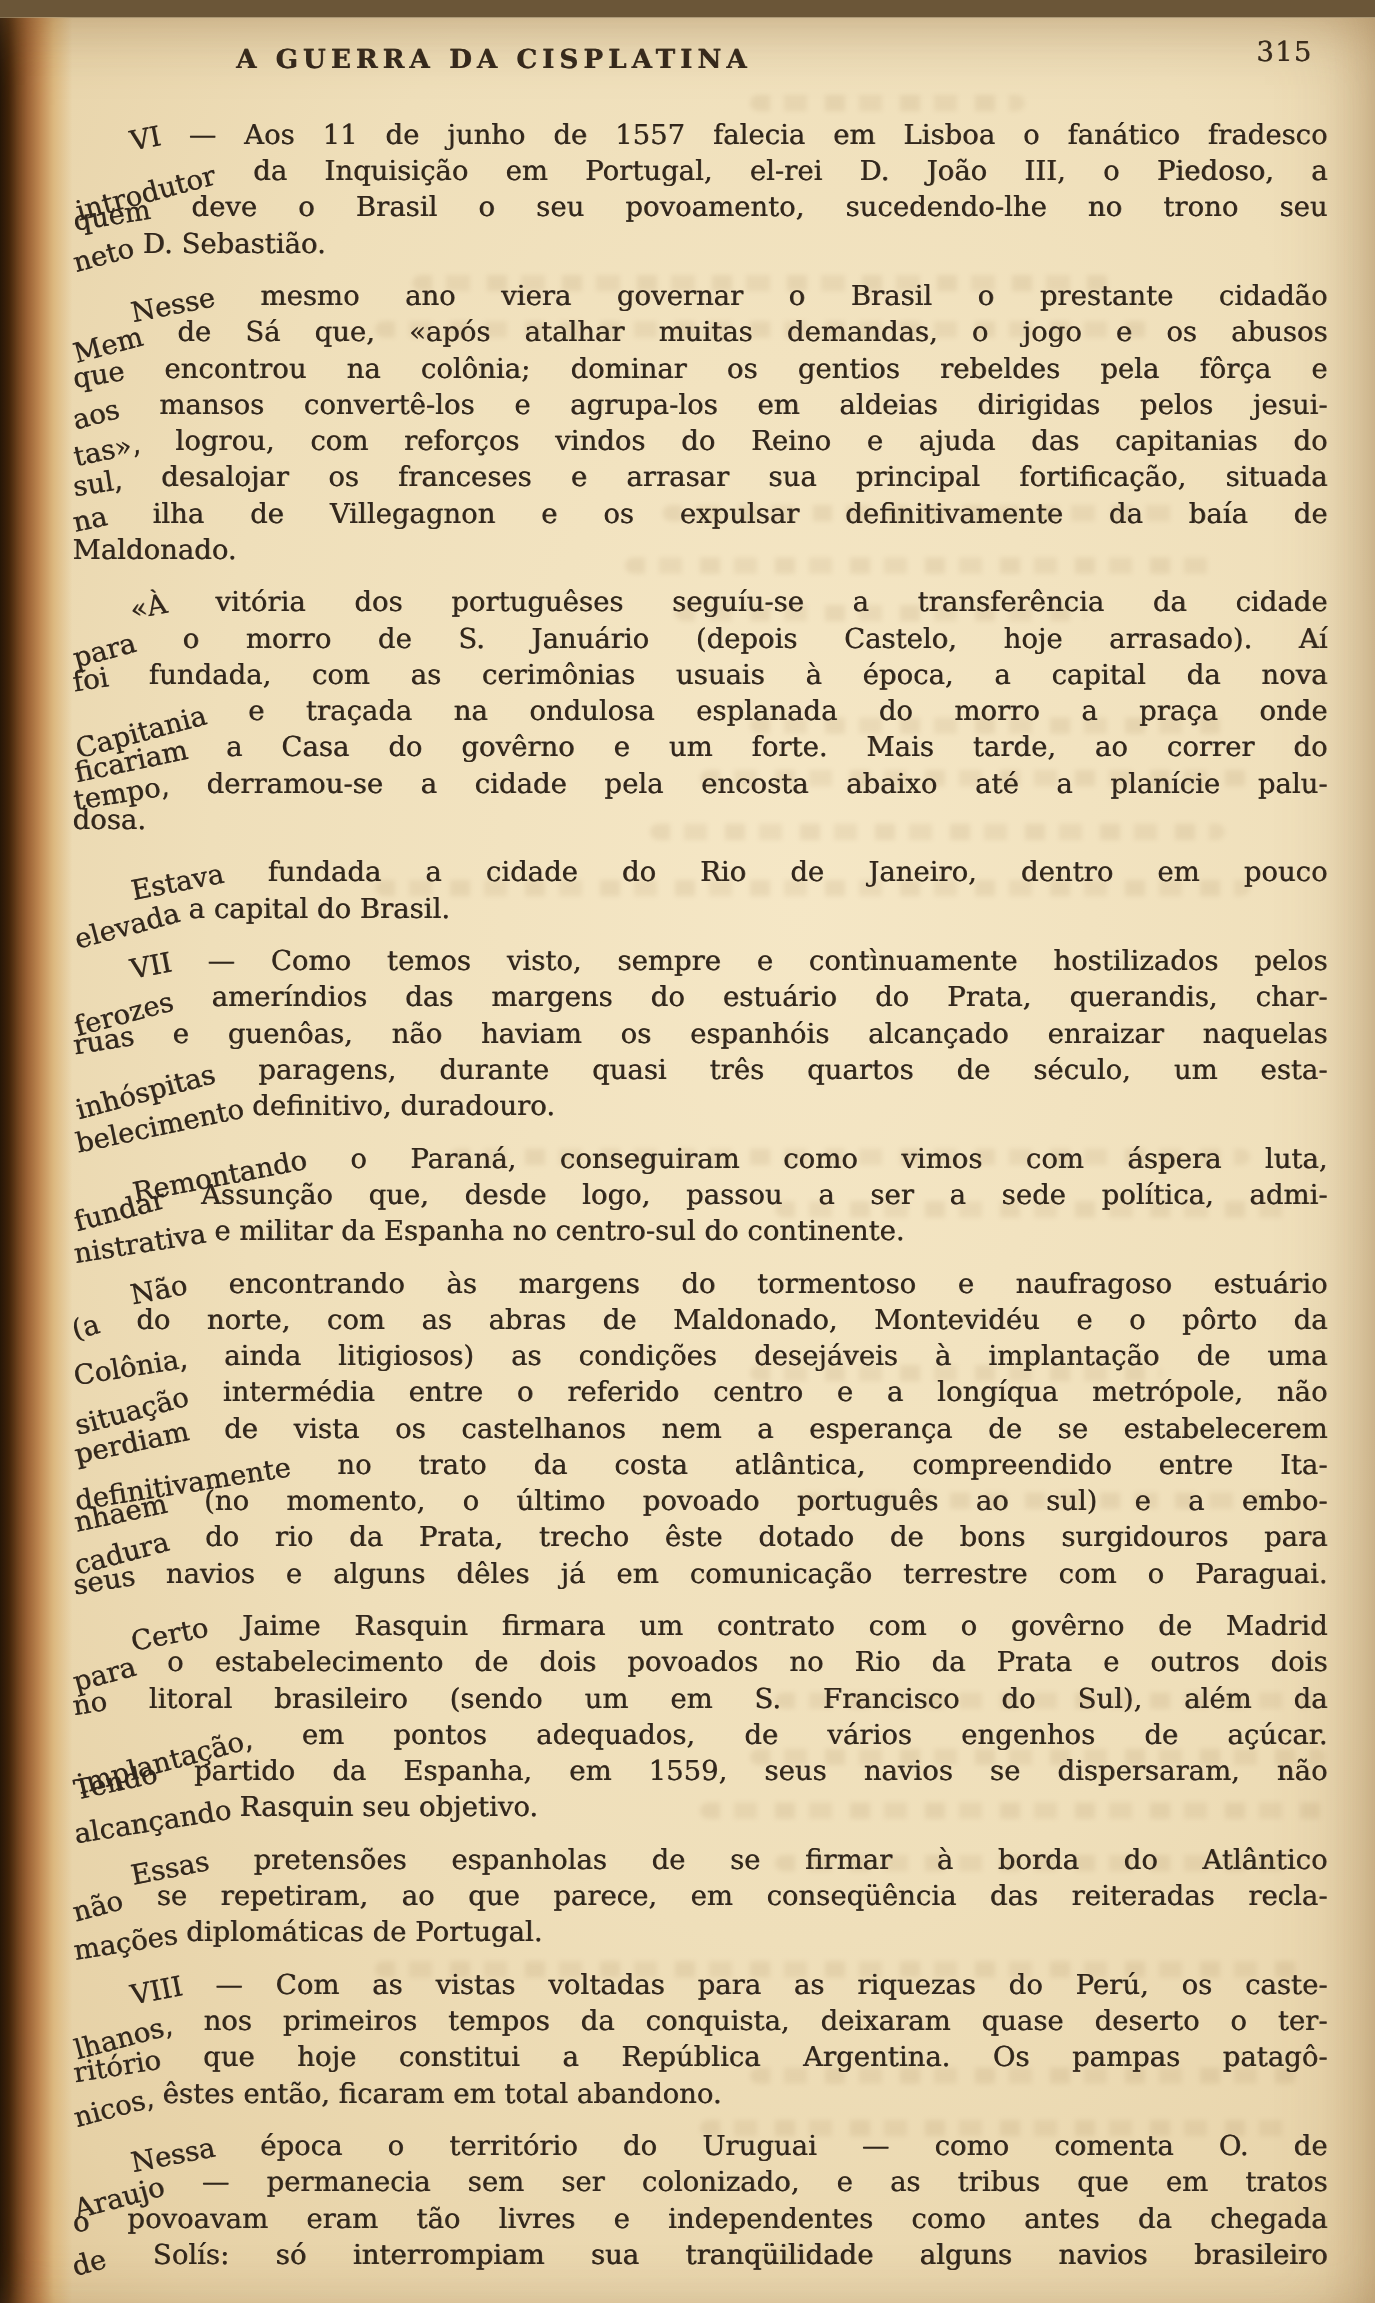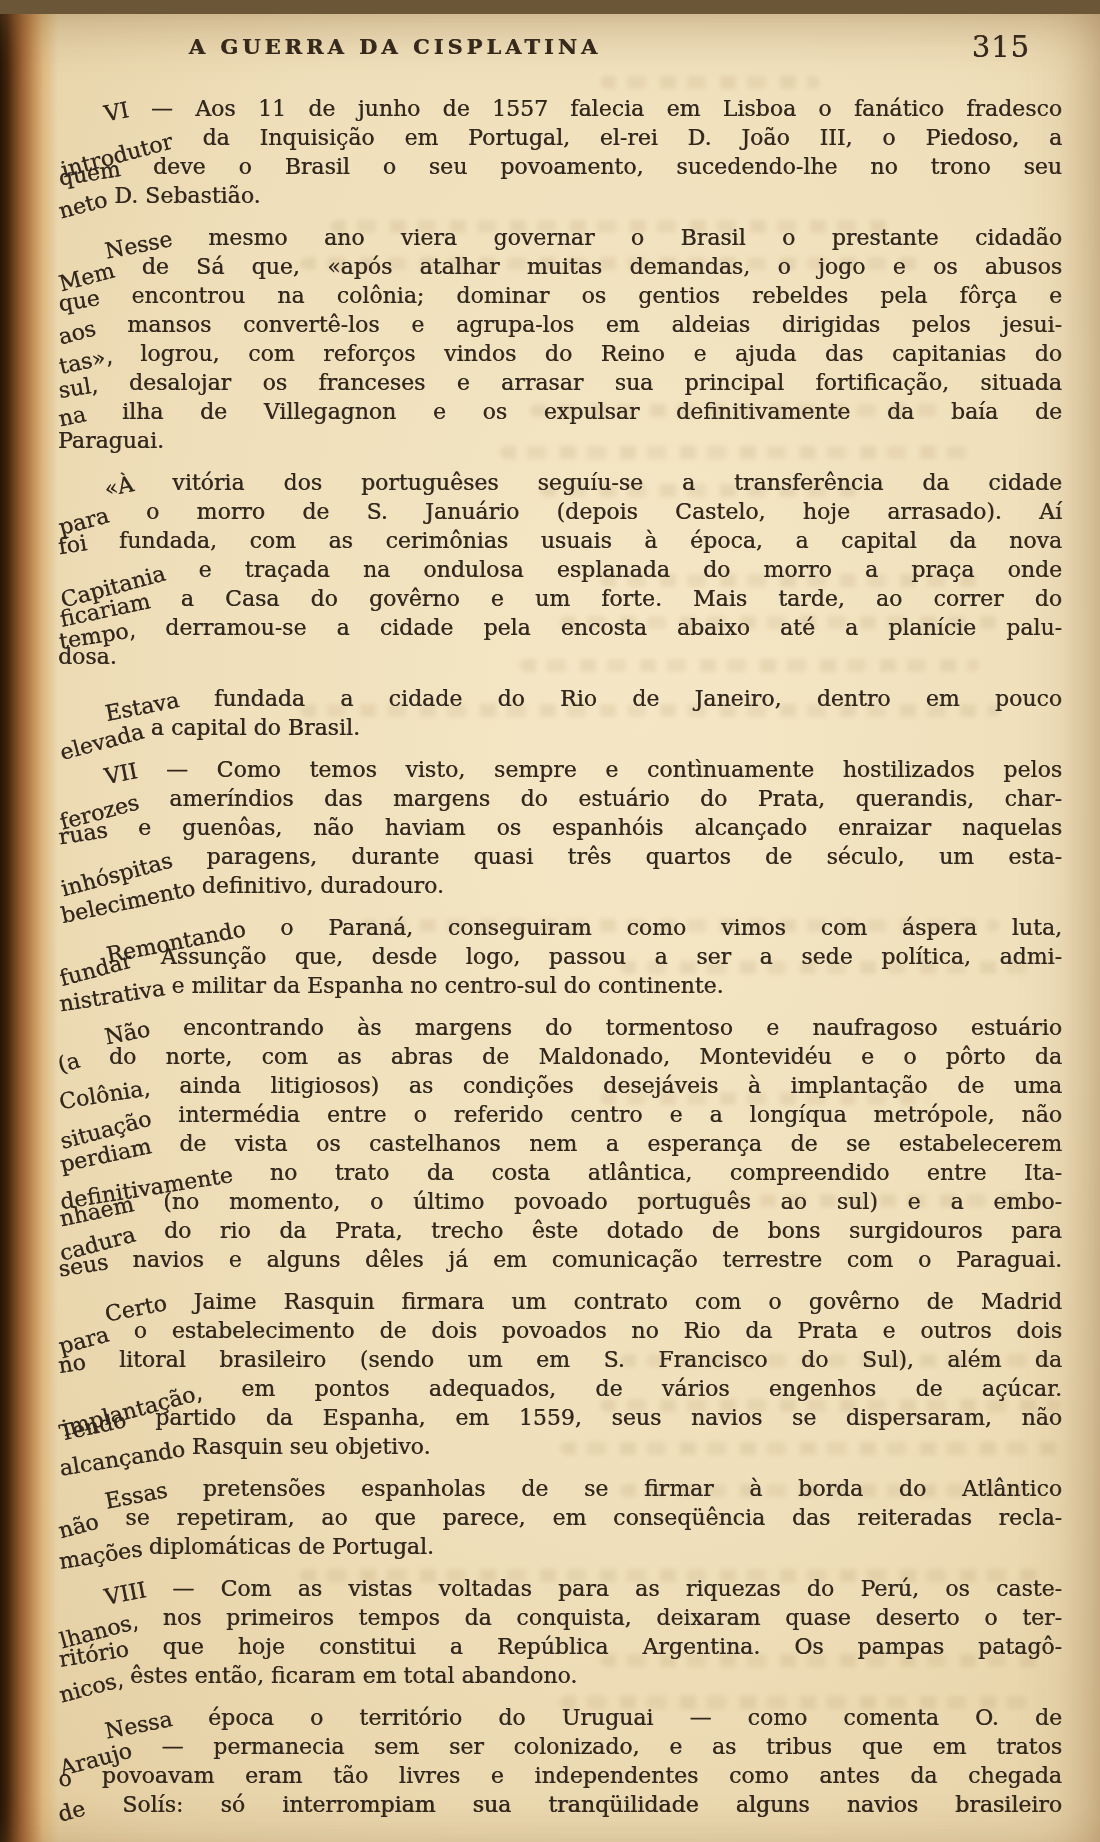--- a/index.html
+++ b/index.html
@@ -34,22 +34,22 @@
   .header-title{
     text-align:center;
     transform:translateX(-165px);
     font-weight:bold;
     font-size:21px;
     letter-spacing:4px;
     color:var(--ink,#32271c);
     text-shadow:.4px 0 0 rgba(43,33,24,.75);
   }
   .page-number{
-    position:absolute;top:-4px;right:32px;
-    font-size:29px;letter-spacing:1px;
+    position:absolute;top:-4px;right:12px;
+    font-size:22px;letter-spacing:1px;
     text-shadow:.4px 0 0 rgba(43,33,24,.75);
     text-align:center;
   }
   .text-block{
     position:absolute;top:80px;left:58px;right:38px;
   }
   .para{margin:0 0 13px 0;}
   .line{
     font-size:22px;
     line-height:29px;
@@ -124,21 +124,21 @@
         <div class="line short-last"><span class="curl">neto</span> D. Sebastião.</div>
       </div>
       <div class="para">
         <div class="line first"><span class="curl">Nesse</span> mesmo ano viera governar o Brasil o prestante cidadão</div>
         <div class="line"><span class="curl">Mem</span> de Sá que, «após atalhar muitas demandas, o jogo e os abusos</div>
         <div class="line"><span class="curl">que</span> encontrou na colônia; dominar os gentios rebeldes pela fôrça e</div>
         <div class="line"><span class="curl">aos</span> mansos convertê-los e agrupa-los em aldeias dirigidas pelos jesui-</div>
         <div class="line"><span class="curl">tas»,</span> logrou, com reforços vindos do Reino e ajuda das capitanias do</div>
         <div class="line"><span class="curl">sul,</span> desalojar os franceses e arrasar sua principal fortificação, situada</div>
         <div class="line"><span class="curl">na</span> ilha de Villegagnon e os expulsar definitivamente da baía de</div>
-        <div class="line short-last">Paraguai.</div>
+        <div class="line short-last">Maldonado.</div>
       </div>
       <div class="para">
         <div class="line first"><span class="curl">«À</span> vitória dos portuguêses seguíu-se a transferência da cidade</div>
         <div class="line"><span class="curl">para</span> o morro de S. Januário (depois Castelo, hoje arrasado). Aí</div>
         <div class="line"><span class="curl">foi</span> fundada, com as cerimônias usuais à época, a capital da nova</div>
         <div class="line"><span class="curl">Capitania</span> e traçada na ondulosa esplanada do morro a praça onde</div>
         <div class="line"><span class="curl">ficariam</span> a Casa do govêrno e um forte. Mais tarde, ao correr do</div>
         <div class="line"><span class="curl">tempo,</span> derramou-se a cidade pela encosta abaixo até a planície palu-</div>
         <div class="line short-last">dosa.</div>
       </div>

